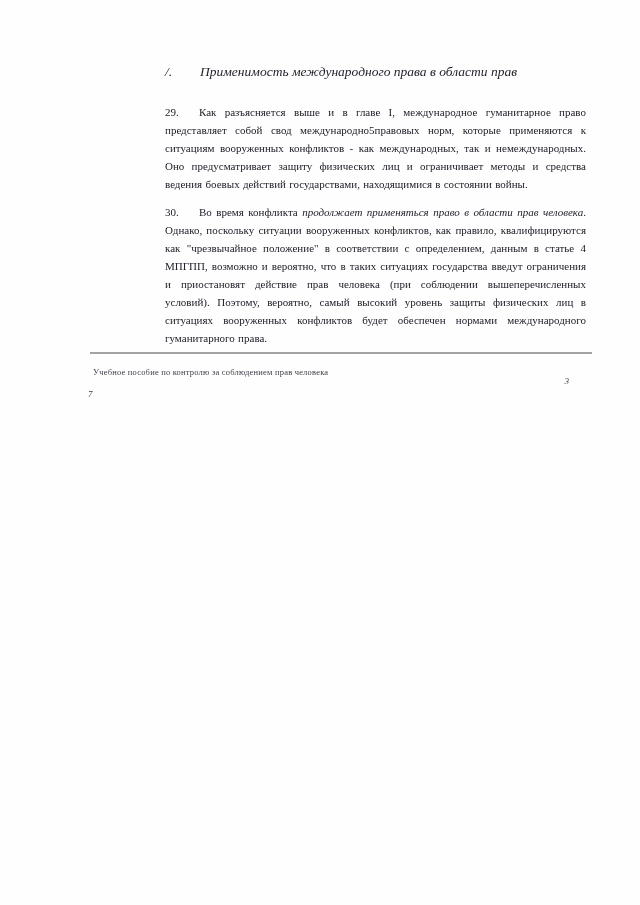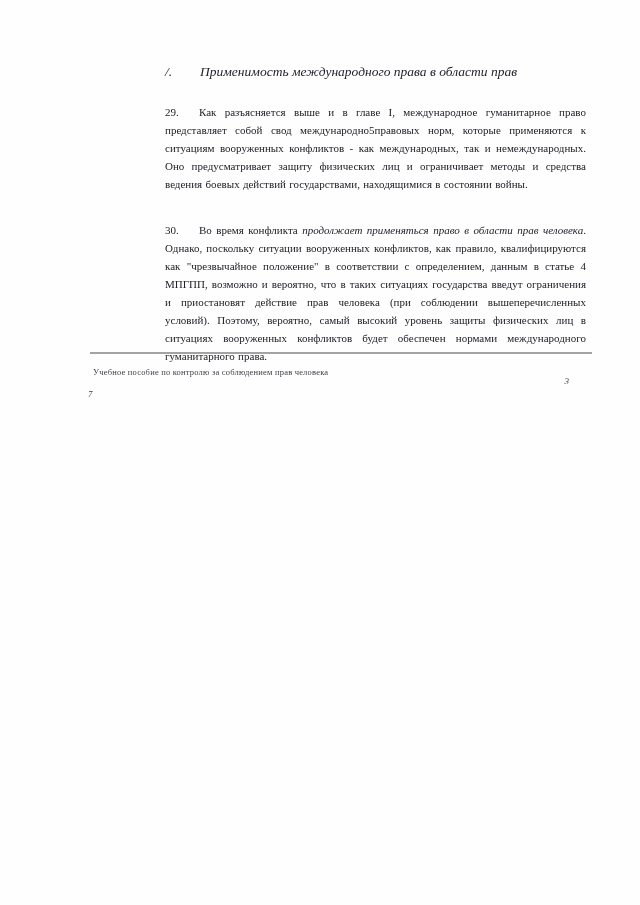--- a/index.html
+++ b/index.html
@@ -36,21 +36,21 @@
     display: block;
   }
   .para {
     margin: 0;
     text-align: justify;
     font-size: 11px;
     line-height: 18px;
     word-spacing: 0.5px;
   }
   .para.p29 { margin-top: 23px; }
-  .para.p30 { margin-top: 28px; }
+  .para.p30 { margin-top: 10px; }
   .pnum {
     display: inline-block;
     width: 34px;
   }
   .it { font-style: italic; }
   .footer-rule {
     position: absolute;
     left: 90px;
     top: 352px;
     width: 502px;

